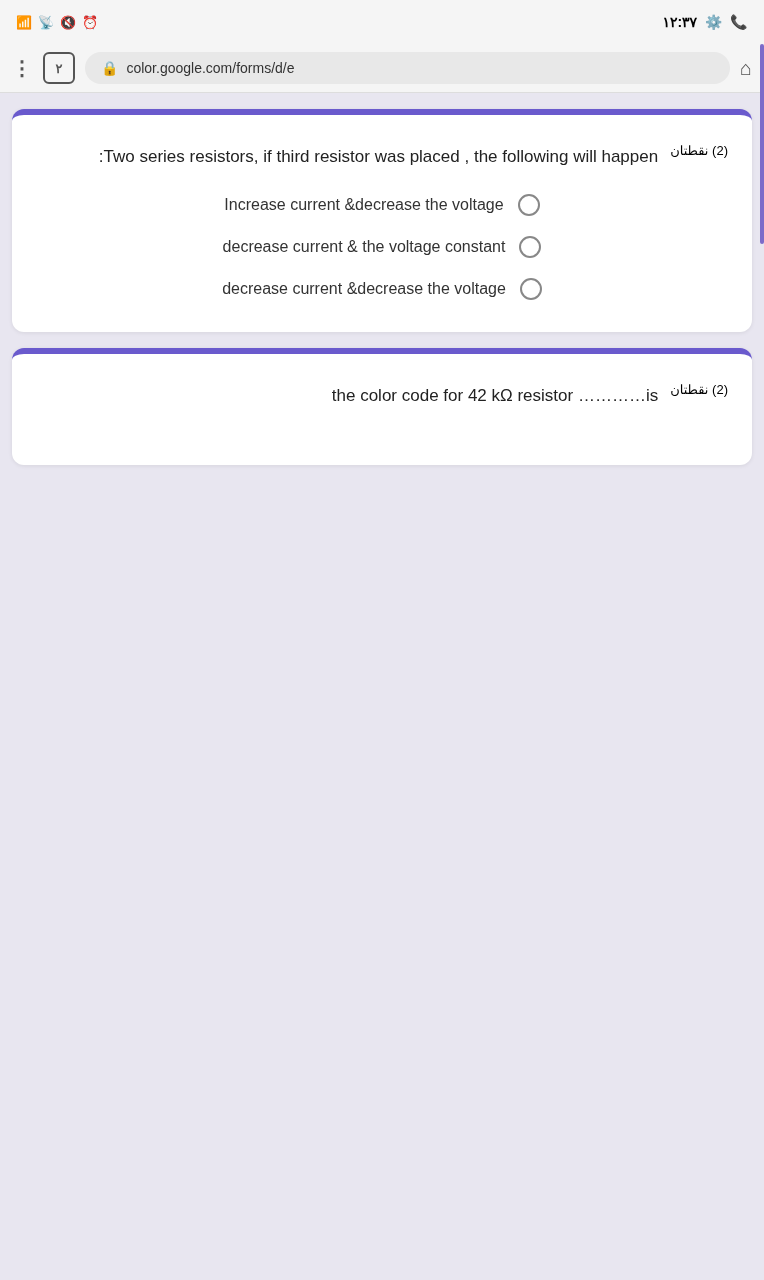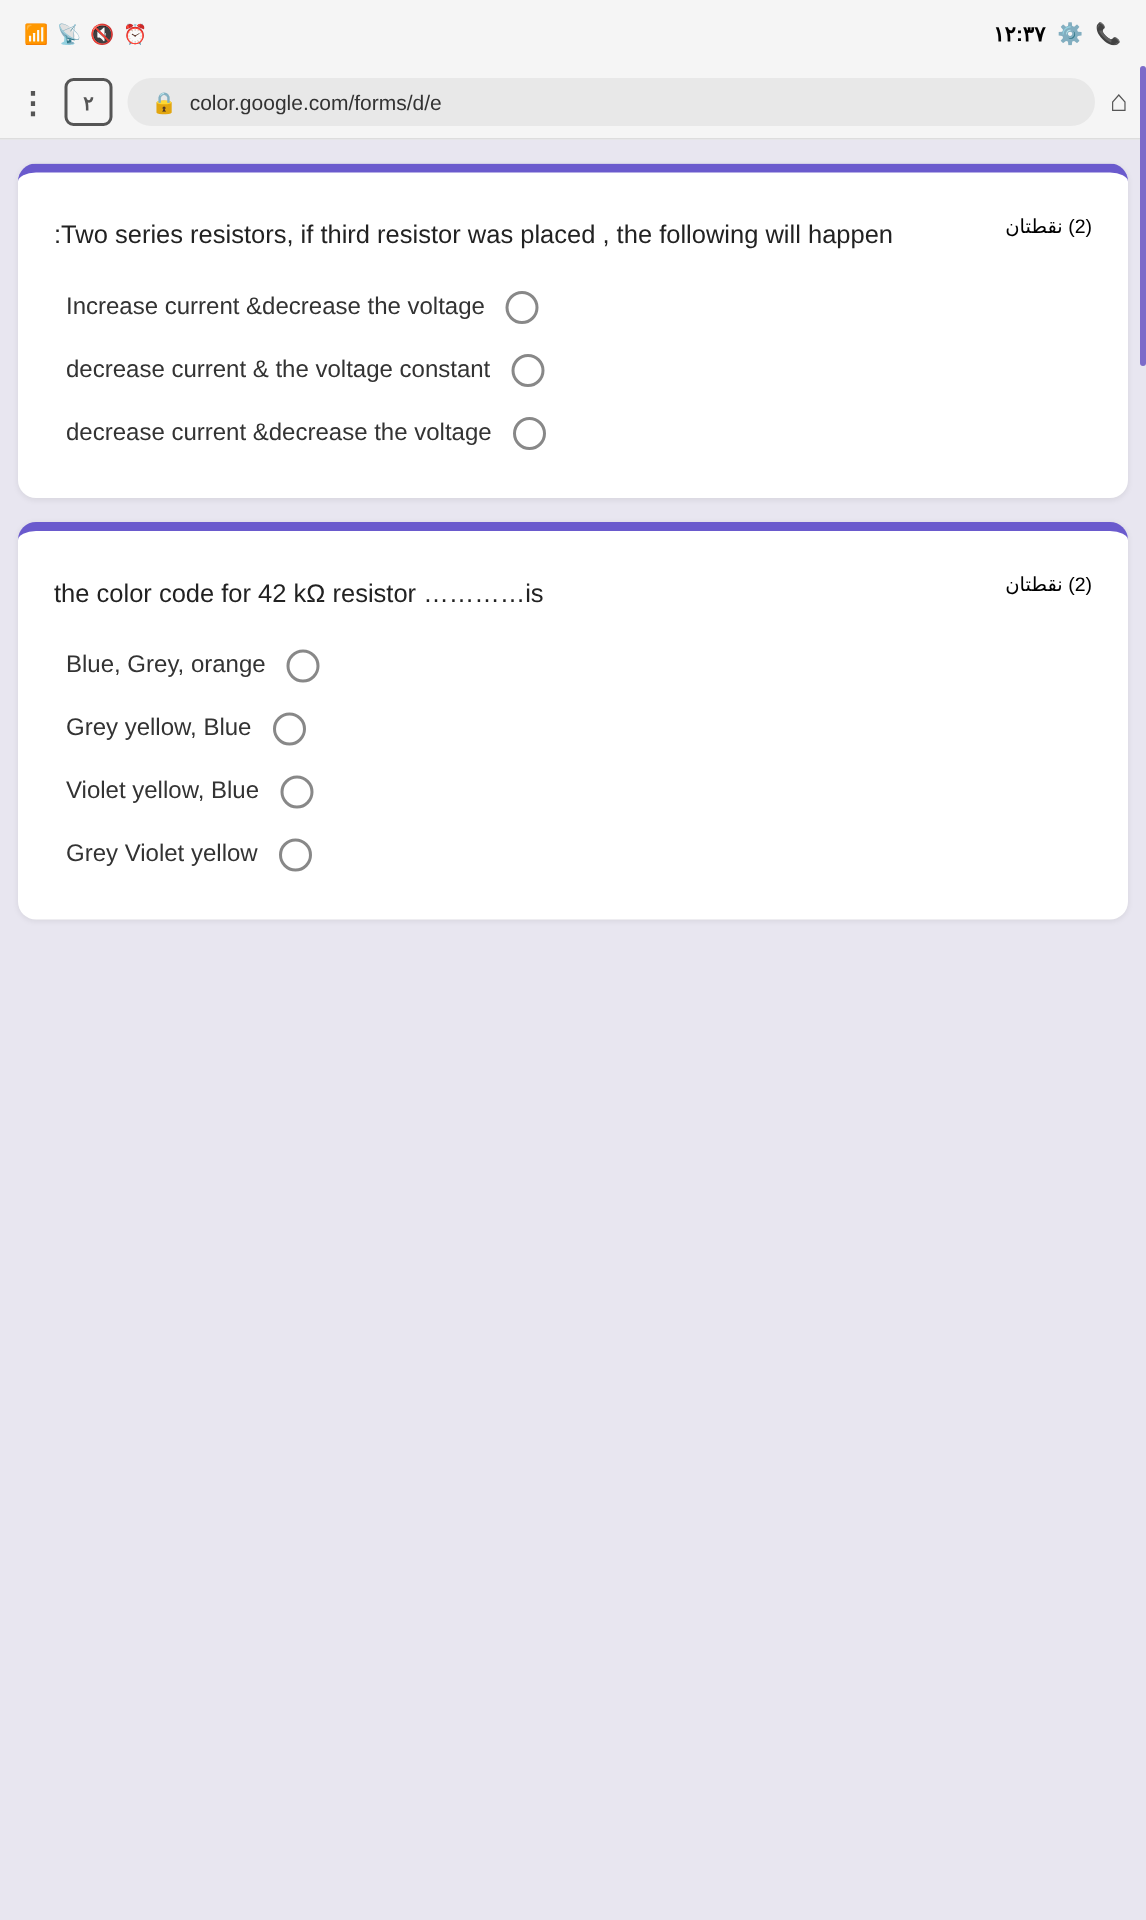--- a/index.html
+++ b/index.html
@@ -115,36 +115,36 @@
       font-size: 13px;
       color: #000000;
       white-space: nowrap;
       direction: rtl;
     }
 
     .question-text {
       font-size: 17px;
       color: #222;
       line-height: 1.6;
-      text-align: left;
+      text-align: right;
       direction: rtl;
       flex: 1;
     }
 
     .options-list {
       display: flex;
       flex-direction: column;
       gap: 20px;
       margin-top: 8px;
     }
 
     .option-item {
       display: flex;
       align-items: center;
-      justify-content: flex-start;
+      justify-content: center;
       gap: 14px;
       padding: 0 8px;
       cursor: pointer;
     }
 
     .option-text {
       font-size: 16px;
       color: #333;
       text-align: right;
     }
@@ -227,38 +227,15 @@
       </div>
 
     </div>
   </div>
 
   <div class="question-card">
     <div class="question-header">
       <span class="points-label">(2) نقطتان</span>
       <div class="question-text">the color code for 42 kΩ resistor …………is</div>
     </div>
-    <div class="options-list">
-
-      <div class="option-item">
-        <span class="option-text">Blue, Grey, orange</span>
-        <span class="radio-circle"></span>
-      </div>
-
-      <div class="option-item">
-        <span class="option-text">Grey yellow, Blue</span>
-        <span class="radio-circle"></span>
-      </div>
-
-      <div class="option-item">
-        <span class="option-text">Violet yellow, Blue</span>
-        <span class="radio-circle"></span>
-      </div>
-
-      <div class="option-item">
-        <span class="option-text">Grey Violet yellow</span>
-        <span class="radio-circle"></span>
-      </div>
-
-    </div>
   </div>
 
 </div>
 
 </body></html>

